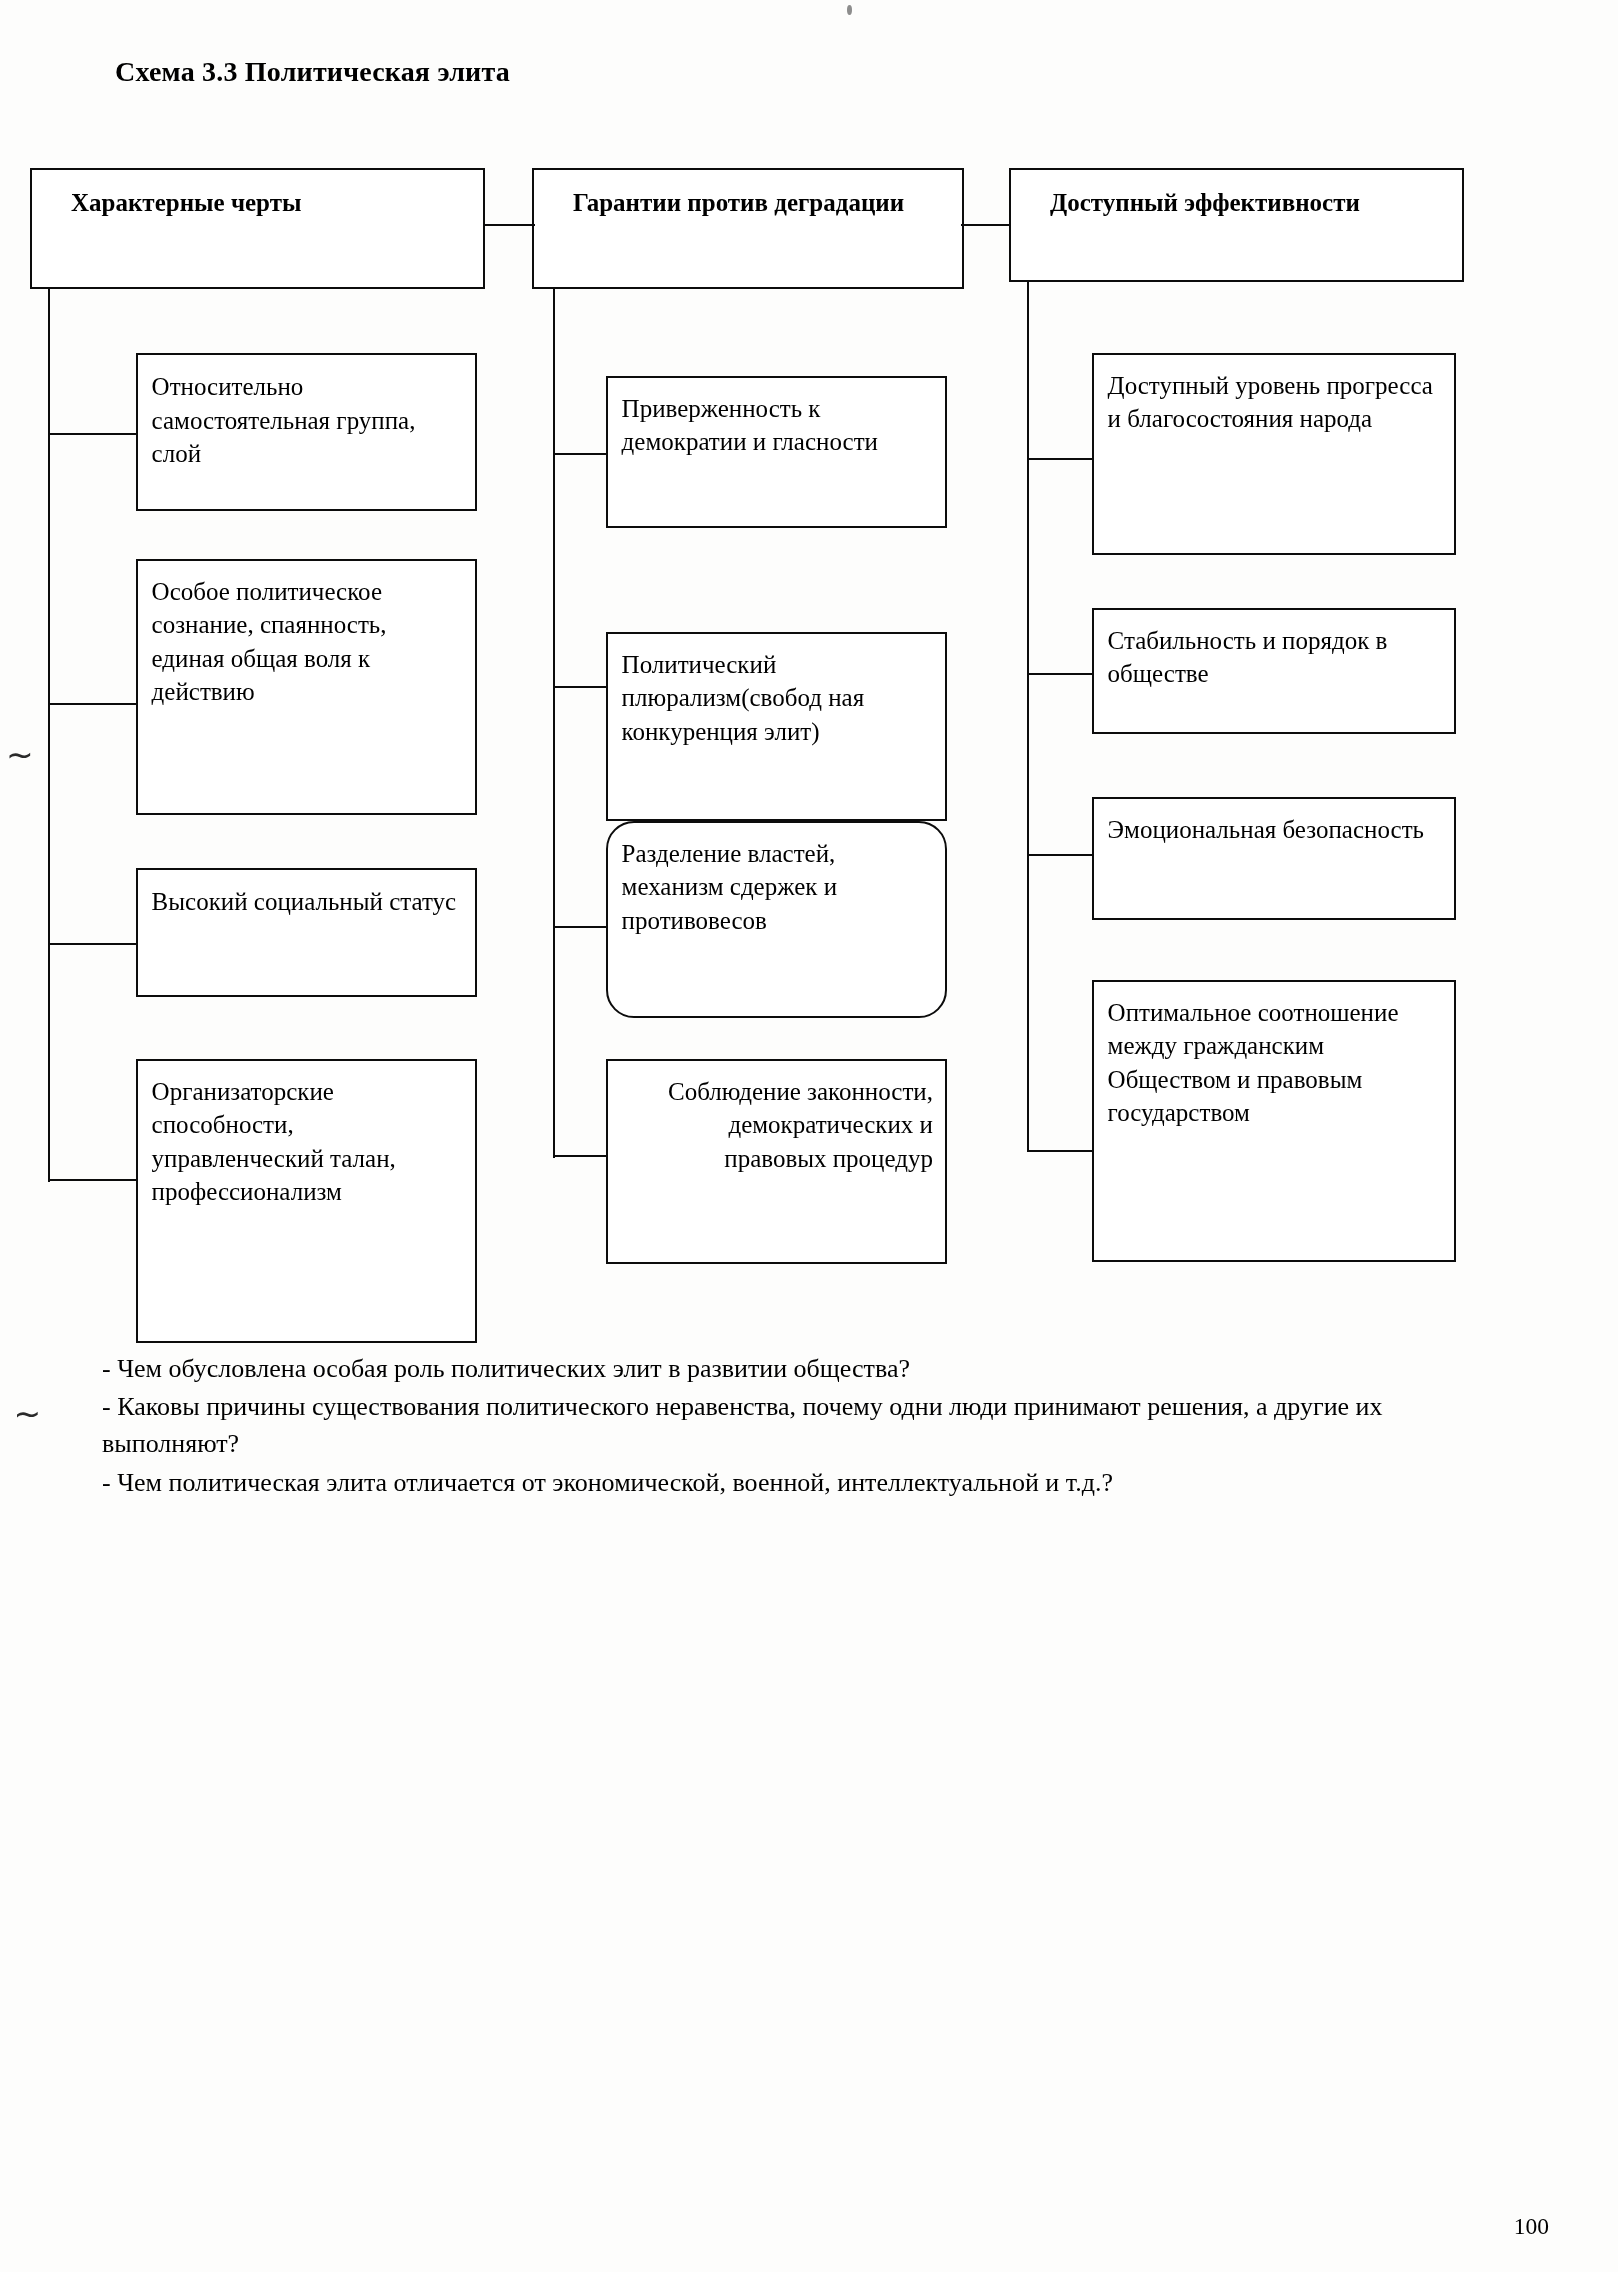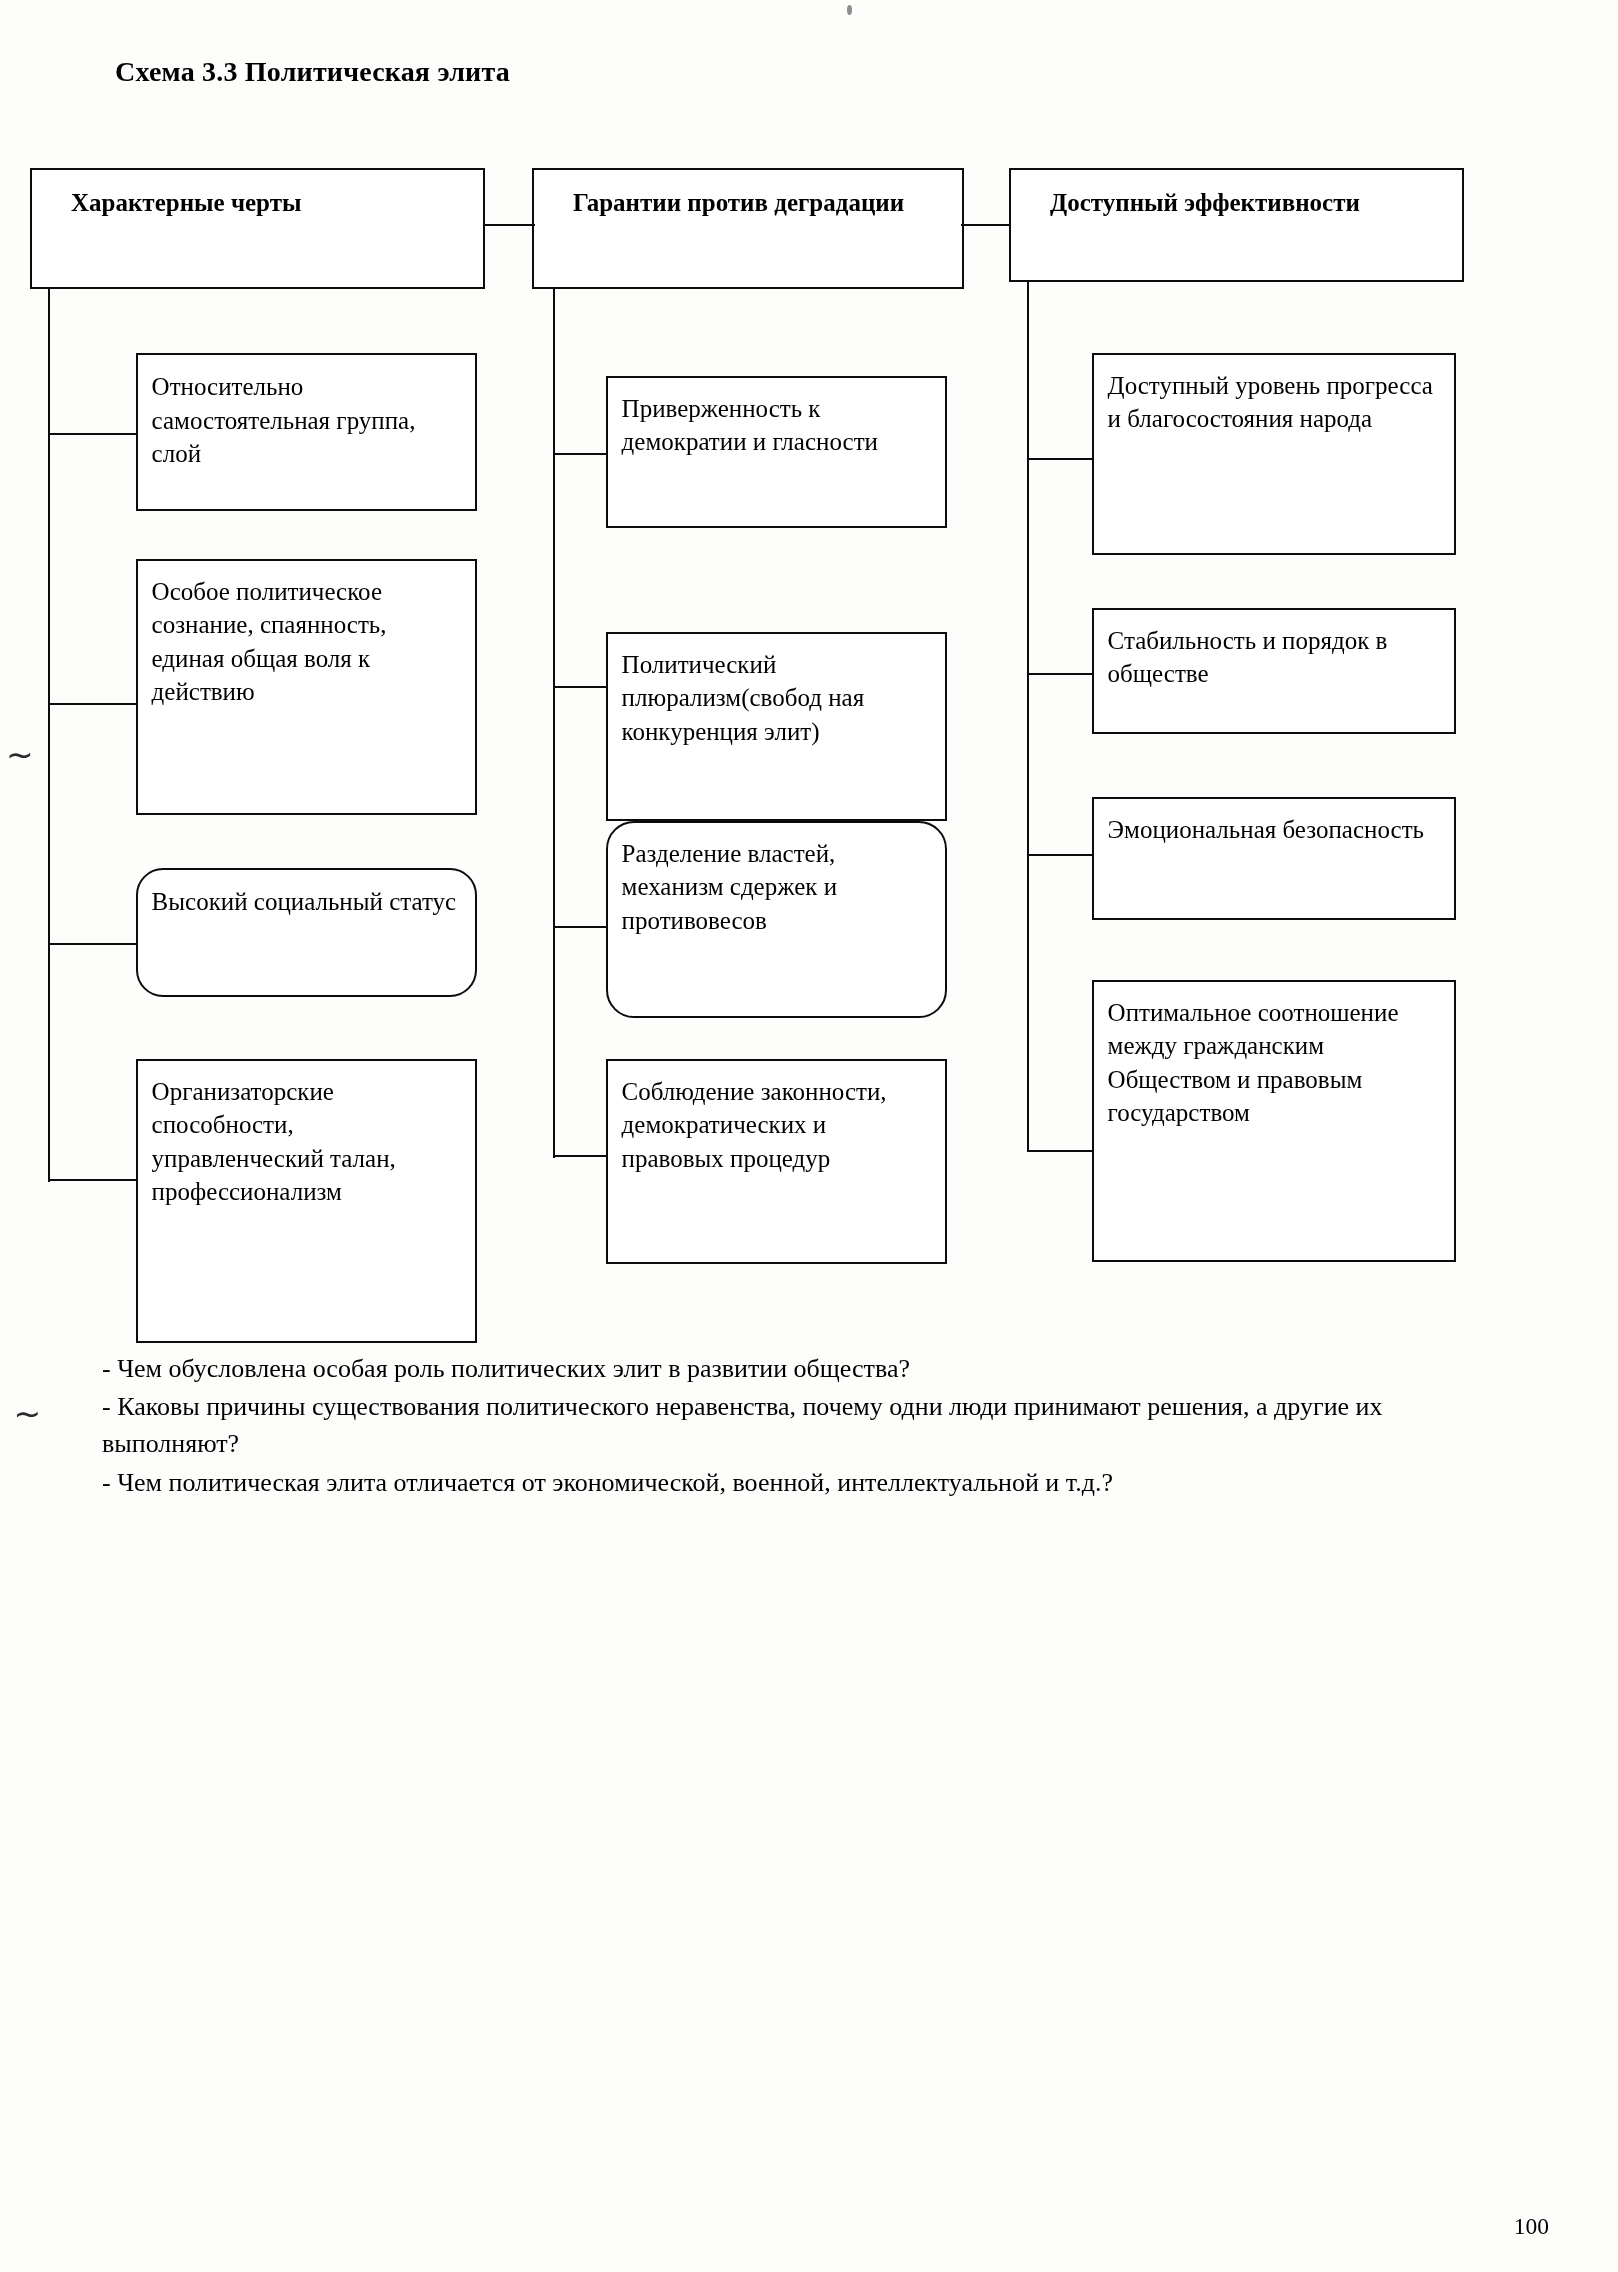--- a/index.html
+++ b/index.html
@@ -135,21 +135,21 @@
   <div class="hline" style="left:48px; top:1179px; width:88px;"></div>
 
   <div class="box leaf-box" style="left:136px; top:353px; width:341px; height:158px;">
     <div class="box-inner" style="top:15px;">Относительно самостоятельная группа, слой</div>
   </div>
 
   <div class="box leaf-box" style="left:136px; top:559px; width:341px; height:256px;">
     <div class="box-inner" style="top:13.6px;">Особое политическое сознание, спаянность,  единая общая воля к действию</div>
   </div>
 
-  <div class="box leaf-box" style="left:136px; top:868px; width:341px; height:129px;border-radius:27px;">
+  <div class="box leaf-box" style="left:136px; top:868px; width:341px; height:129px;">
     <div class="box-inner" style="top:15px;">Высокий социальный статус</div>
   </div>
 
   <div class="box leaf-box" style="left:136px; top:1059px; width:341px; height:284px;">
     <div class="box-inner" style="top:13.6px;">Организаторские способности, управленческий талан, профессионализм</div>
   </div>
 
   <div class="vline" style="left:553px; top:288px; height:870px;"></div>
   <div class="hline" style="left:553px; top:453px; width:55px;"></div>
   <div class="hline" style="left:553px; top:686px; width:55px;"></div>
@@ -161,21 +161,21 @@
   </div>
 
   <div class="box leaf-box" style="left:606px; top:585px; width:341px; height:189px;margin-top:47px;">
     <div class="box-inner" style="top:13.6px;">Политический плюрализм(свобод ная конкуренция элит)</div>
   </div>
 
   <div class="box leaf-box" style="left:606px; top:821px; width:341px; height:197px;border-radius:28px;">
     <div class="box-inner" style="top:13.6px;">Разделение властей, механизм сдержек и противовесов</div>
   </div>
 
-  <div class="box leaf-box" style="left:606px; top:1059px; width:341px; height:205px;">
+  <div class="box leaf-box" style="left:606px; top:1059px; width:341px; height:205px;text-align:right;">
     <div class="box-inner" style="top:13.6px;">Соблюдение законности, демократических и правовых процедур</div>
   </div>
 
   <div class="vline" style="left:1027px; top:280px; height:871px;"></div>
   <div class="hline" style="left:1027px; top:458px; width:67px;"></div>
   <div class="hline" style="left:1027px; top:673px; width:67px;"></div>
   <div class="hline" style="left:1027px; top:854px; width:67px;"></div>
   <div class="hline" style="left:1027px; top:1150px; width:67px;"></div>
 
   <div class="box leaf-box" style="left:1092px; top:353px; width:364px; height:202px;">

